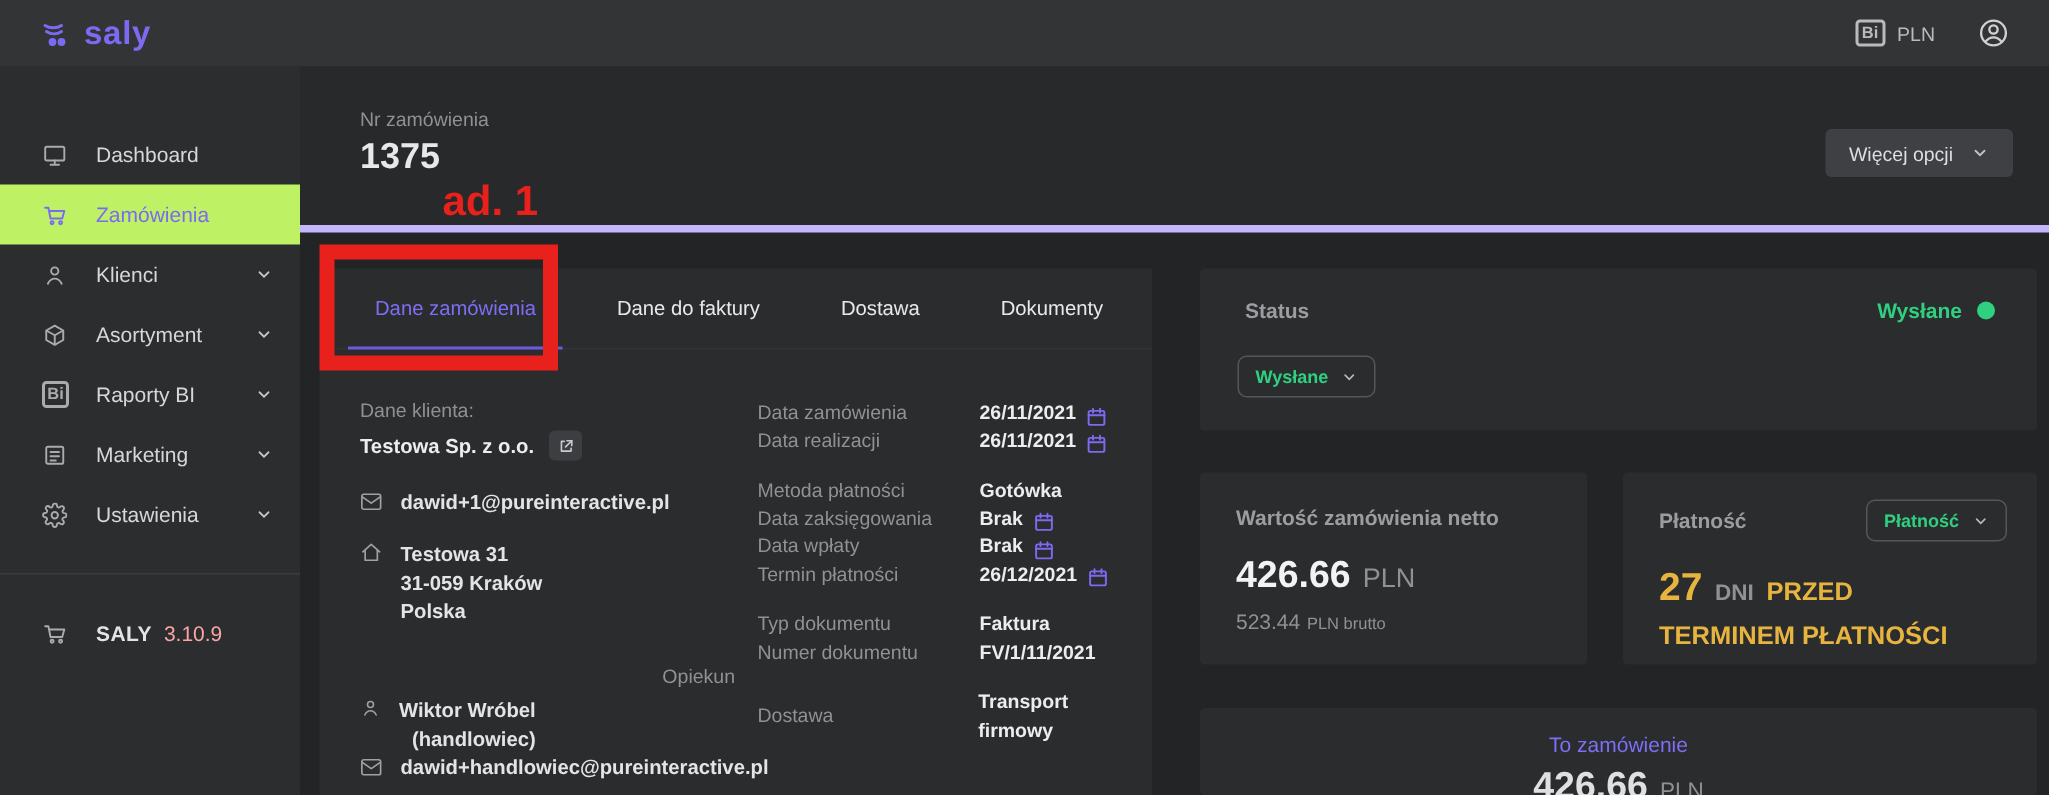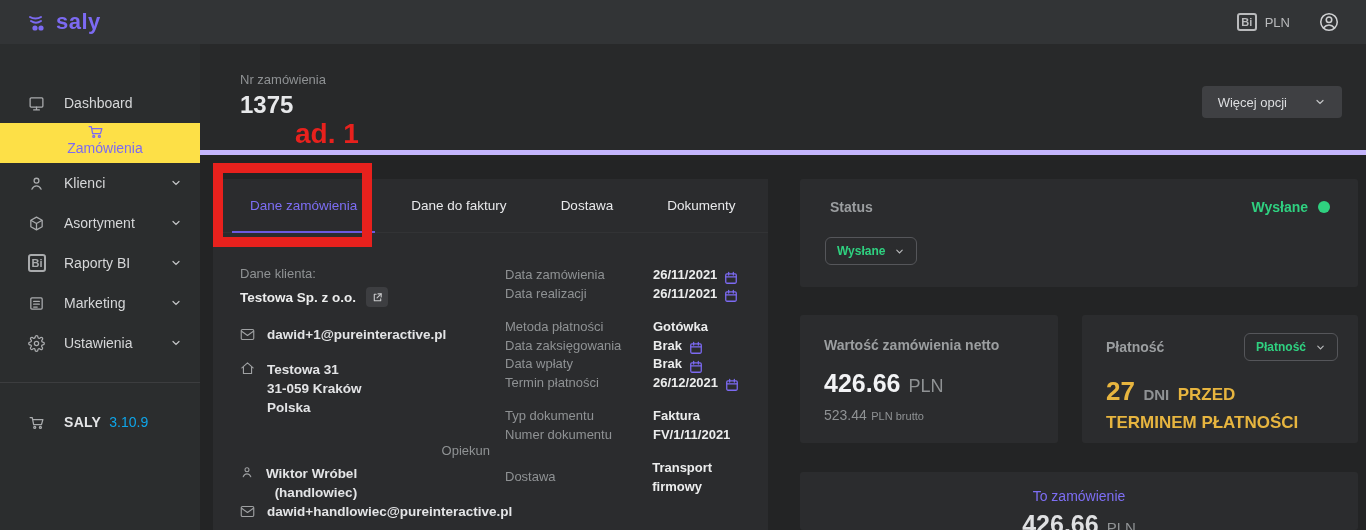--- a/index.html
+++ b/index.html
@@ -19,36 +19,36 @@
   .user-btn { color:#cfd0d2; cursor:pointer; }
 
   
   .sidebar { position:absolute; left:0; top:44px; width:200px; height:486px; background:#2b2d2e; z-index:4; }
   .side-list { margin-top:39px; }
   .side-item { height:40px; display:flex; align-items:center; padding:0 18px 0 28px;
     color:#d6d7d9; font-size:14px; cursor:pointer; }
   .side-item .s-icon { width:18px; margin-right:18px; color:#a9abad; display:flex; }
   .side-item .s-label { flex:1; }
   .side-item .s-chev { color:#c4c5c7; }
-  .side-item.active { background:#fde047; color:#7c6af2;flex-direction:column; }
+  .side-item.active { background:#bef264; color:#7c6af2; }
   .side-item.active .s-icon { color:#7c6af2; }
   .side-divider { height:1px; background:#3c3d3f; margin:19px 0; }
   .side-footer { display:flex; align-items:center; padding:0 28px; height:40px; font-size:14px; }
   .side-footer .s-icon { width:18px; margin-right:18px; color:#a9abad; display:flex; }
   .side-footer .app { color:#e3e4e6; font-weight:bold; letter-spacing:.3px; }
-  .side-footer .ver { color:#0ea5e9; margin-left:8px; }
+  .side-footer .ver { color:#fca5a5; margin-left:8px; }
 
   
   .page-header { position:absolute; left:200px; top:44px; width:1166px; height:111px;
     background:#28292a; border-bottom:5px solid #c4b5fd; }
   .order-meta { position:absolute; left:40px; top:28px; }
   .order-label { color:#8f9294; font-size:13px; }
   .order-number { color:#e7e8ea; font-size:24px; font-weight:bold; margin-top:4px; }
   .more-btn { position:absolute; right:24px; top:42px; background:#3f4043; border:none; border-radius:4px;
-    height:32px; padding:0 16px; color:#dddee0; font-size:13px; display:flex; align-items:center; gap:27px;
+    height:32px; padding:0 16px; color:#dddee0; font-size:13px; display:flex; align-items:center; gap:12px;
     cursor:pointer; font-family:inherit; }
   .more-btn .s-chev { color:#c4c5c7; }
 
   
   .annot-text { position:absolute; left:295px; top:118px; color:#e8211d; font-size:28px; font-weight:bold; z-index:20; }
   .annot-rect { position:absolute; left:213px; top:163px; width:159px; height:84px;
     border:10px solid #e8211d; z-index:19; pointer-events:none; }
 
   
   .main-card { position:absolute; left:213px; top:179px; width:555px; height:351px; background:#2b2c2e; }

